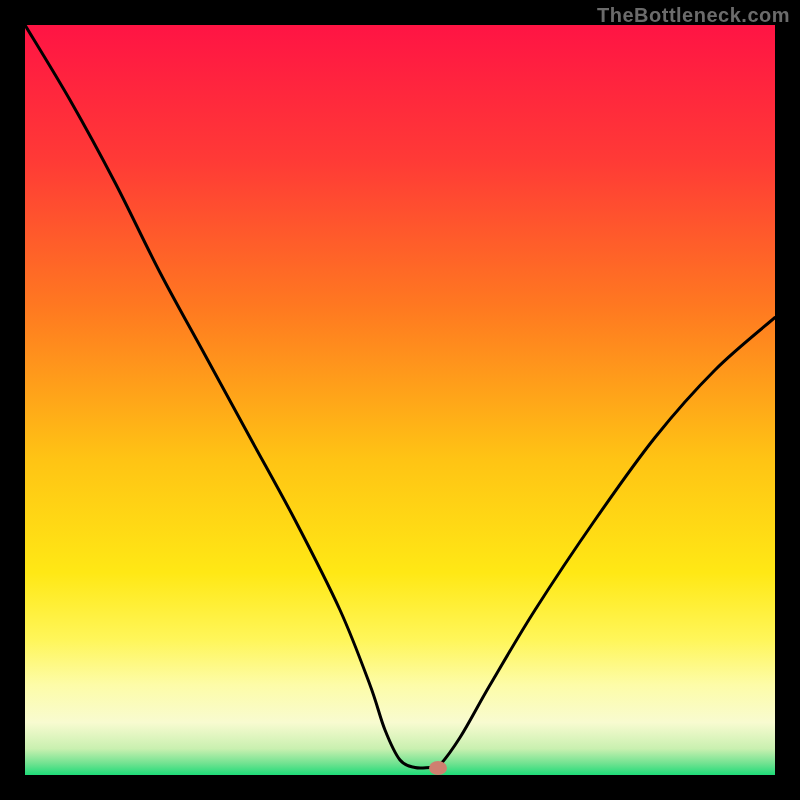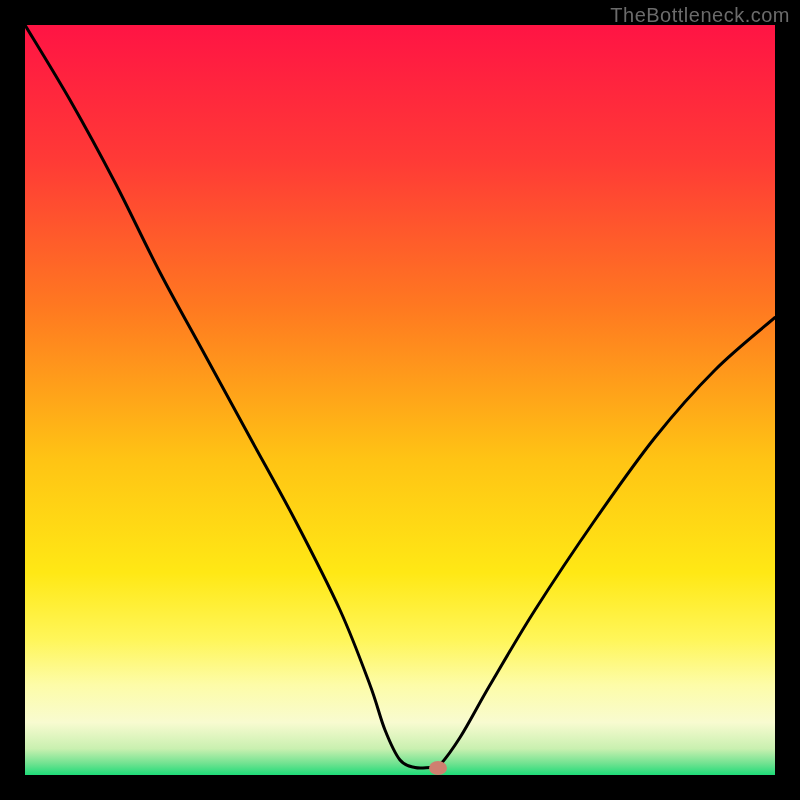--- a/index.html
+++ b/index.html
@@ -15,21 +15,21 @@
     height: 800px;
     background: #000;
     position: relative;
   }
   .watermark {
     position: absolute;
     top: 4px;
     right: 10px;
     color: #6b6b6b;
     font-size: 20px;
-    font-weight: 400;
+    font-weight: 700;
     letter-spacing: 0.5px;
     z-index: 10;
   }
   .plot {
     position: absolute;
     left: 25px;
     top: 25px;
     width: 750px;
     height: 750px;
     overflow: hidden;

